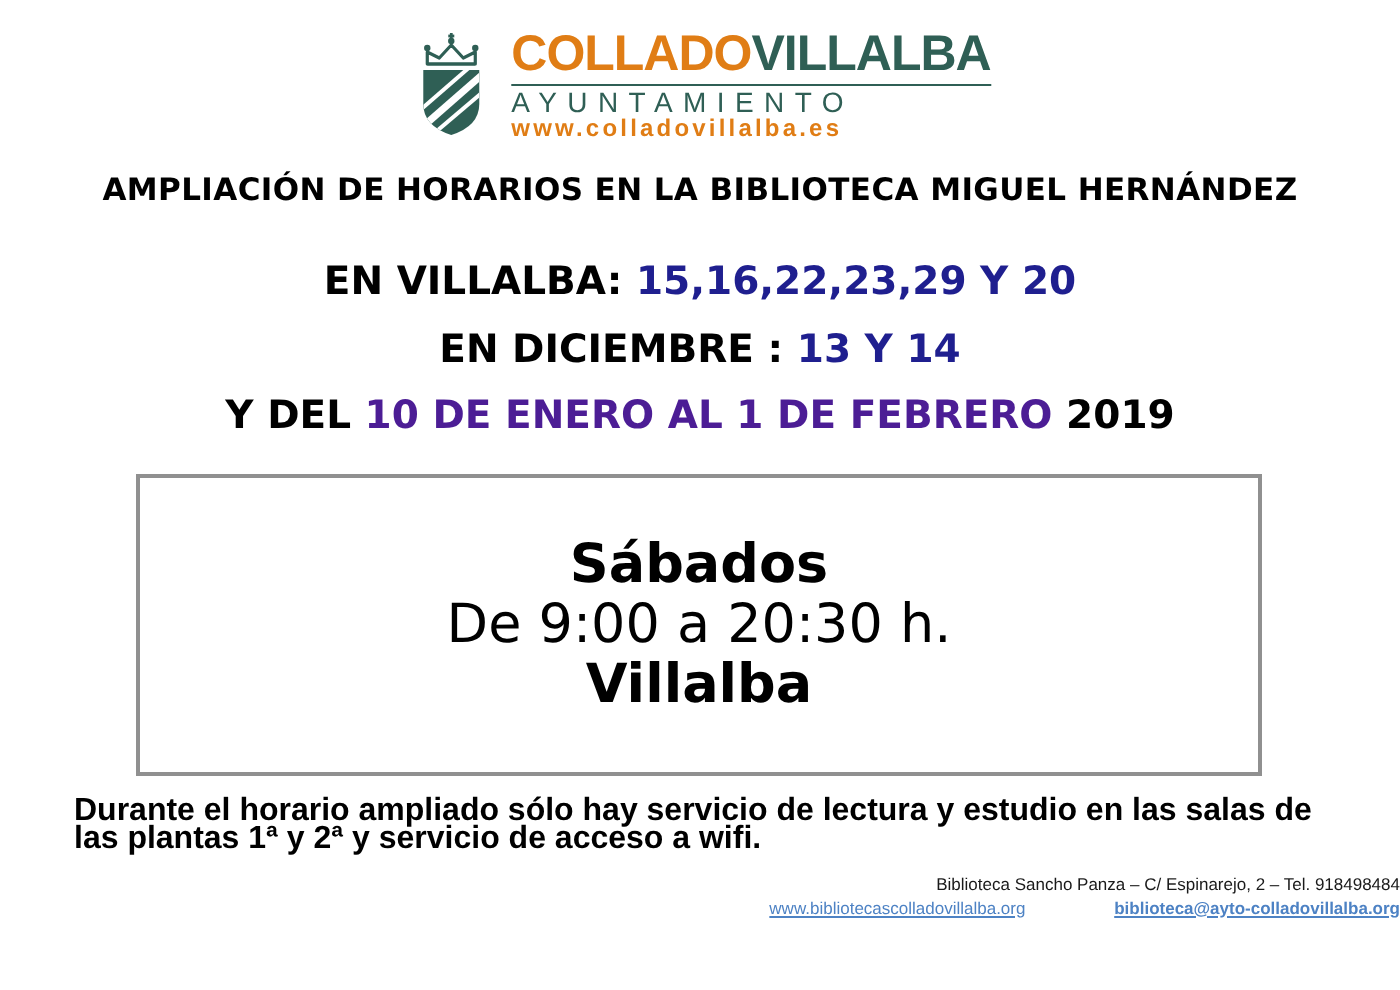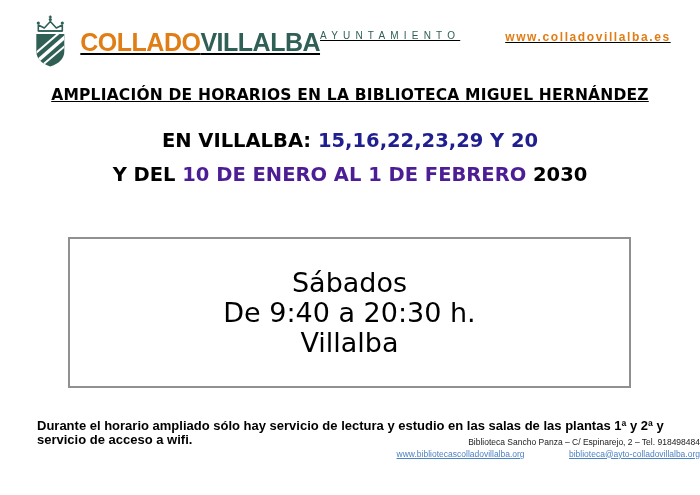--- a/index.html
+++ b/index.html
@@ -7,76 +7,76 @@
     position:relative;width:700px;height:495px;background:#ffffff;
     font-family:"DejaVu Sans",sans-serif;color:#000;overflow:hidden;
   }
 
   
   .logo{
     position:absolute;top:15px;left:50%;transform:translateX(-50%);
     display:flex;align-items:center;gap:9px;
   }
   .crest{width:42px;height:54px;display:block;}
-  .logo-text{display:flex;flex-direction:row;align-items:stretch;text-decoration:underline;}
+  .logo-text{display:flex;flex-direction:column;align-items:stretch;}
   .logo-name{
     font-family:"Liberation Sans",sans-serif;font-weight:bold;
     font-size:25px;line-height:25px;letter-spacing:-0.5px;white-space:nowrap;
   }
   .logo-rule{height:0;border-top:1.5px solid #2f5f55;margin:2px 0 2px 0;}
   .logo-sub{
     font-family:"Liberation Sans",sans-serif;color:#2f5f55;
-    font-size:10px;line-height:12px;letter-spacing:5.2px;white-space:nowrap;
+    font-size:14px;line-height:12px;letter-spacing:5.2px;white-space:nowrap;
   }
   .logo-web{
     font-family:"Liberation Sans",sans-serif;font-weight:bold;
-    font-size:12px;line-height:14px;letter-spacing:1.6px;white-space:nowrap;margin-left:45px;
+    font-size:12px;line-height:14px;letter-spacing:1.6px;white-space:nowrap;
   }
 
   
   .title{
     position:absolute;top:86px;left:0;width:700px;text-align:center;
     font-weight:bold;font-size:15.5px;letter-spacing:0.2px;
-    text-decoration:underline;white-space:nowrap;
+    white-space:nowrap;
   }
 
   
   .dates{
     position:absolute;top:124px;left:0;width:700px;text-align:center;
     font-weight:bold;font-size:19.5px;line-height:33.5px;
   }
   .date-line{white-space:nowrap;}
 
   
   .hours-box{
     position:absolute;left:68px;top:237px;width:563px;height:151px;
     border:2px solid #909090;box-sizing:border-box;
     display:flex;flex-direction:column;justify-content:center;
     text-align:center;font-size:27px;line-height:30px;
   }
-  .hours-box .bold{font-weight:normal;}
+  .hours-box .bold{font-weight:bold;}
 
   
   .note{
     position:absolute;left:37px;top:399px;width:632px;
     font-family:"Liberation Sans",sans-serif;
-    font-weight:bold;font-size:13px;line-height:13.5px;margin-top:20px;
+    font-weight:bold;font-size:16px;line-height:13.5px;
   }
 
   
   .footer{
     position:absolute;top:438px;left:0;width:700px;text-align:right;
     font-family:"Liberation Sans",sans-serif;
     font-size:8.5px;line-height:9.5px;color:#1a1a1a;
   }
   .footer-links{margin-top:2px;}
   .footer-links a{
     text-decoration:underline;cursor:pointer;
   }
-  .footer-links a + a{margin-left:42px;}
+  .footer-links a + a{margin-left:42px;font-weight:bold;}
 </style>
 </head>
 <body>
 
 <div class="page">
 
   <div class="logo">
     <svg class="crest" viewBox="0 0 42 54">
 
       <g fill="none" stroke="#2f5f55" stroke-width="1.6" stroke-linejoin="round">
@@ -110,26 +110,27 @@
       <div class="logo-rule"></div>
       <div class="logo-sub">AYUNTAMIENTO</div>
       <div class="logo-web" style="color:#e07d15">www.colladovillalba.es</div>
     </div>
   </div>
 
   <div class="title">AMPLIACIÓN DE HORARIOS EN LA BIBLIOTECA MIGUEL HERNÁNDEZ</div>
 
   <div class="dates">
     <div class="date-line"><span>EN VILLALBA: </span><span style="color:#1f1f8f">15,16,22,23,29 Y 20</span><span></span></div>
-    <div class="date-line"><span>Y DEL </span><span style="color:#4c1d95">10 DE ENERO AL 1 DE FEBRERO</span><span> 2030</span></div>
+    <div class="date-line"><span>EN DICIEMBRE : </span><span style="color:#1f1f8f">13 Y 14</span><span></span></div>
+    <div class="date-line"><span>Y DEL </span><span style="color:#4c1d95">10 DE ENERO AL 1 DE FEBRERO</span><span> 2019</span></div>
   </div>
 
   <div class="hours-box">
     <div class="bold">Sábados</div>
-    <div>De 9:40 a 20:30 h.</div>
+    <div>De 9:00 a 20:30 h.</div>
     <div class="bold">Villalba</div>
   </div>
 
   <div class="note">Durante el horario ampliado sólo hay servicio de lectura y estudio en las salas de las plantas 1ª y 2ª y servicio de acceso a wifi.</div>
 
   <div class="footer">
     <div>Biblioteca Sancho Panza – C/ Espinarejo, 2 – Tel. 918498484</div>
     <div class="footer-links">
       <a style="color:#4d82c4">www.bibliotecascolladovillalba.org</a>
       <a style="color:#4d82c4">biblioteca@ayto-colladovillalba.org</a>

